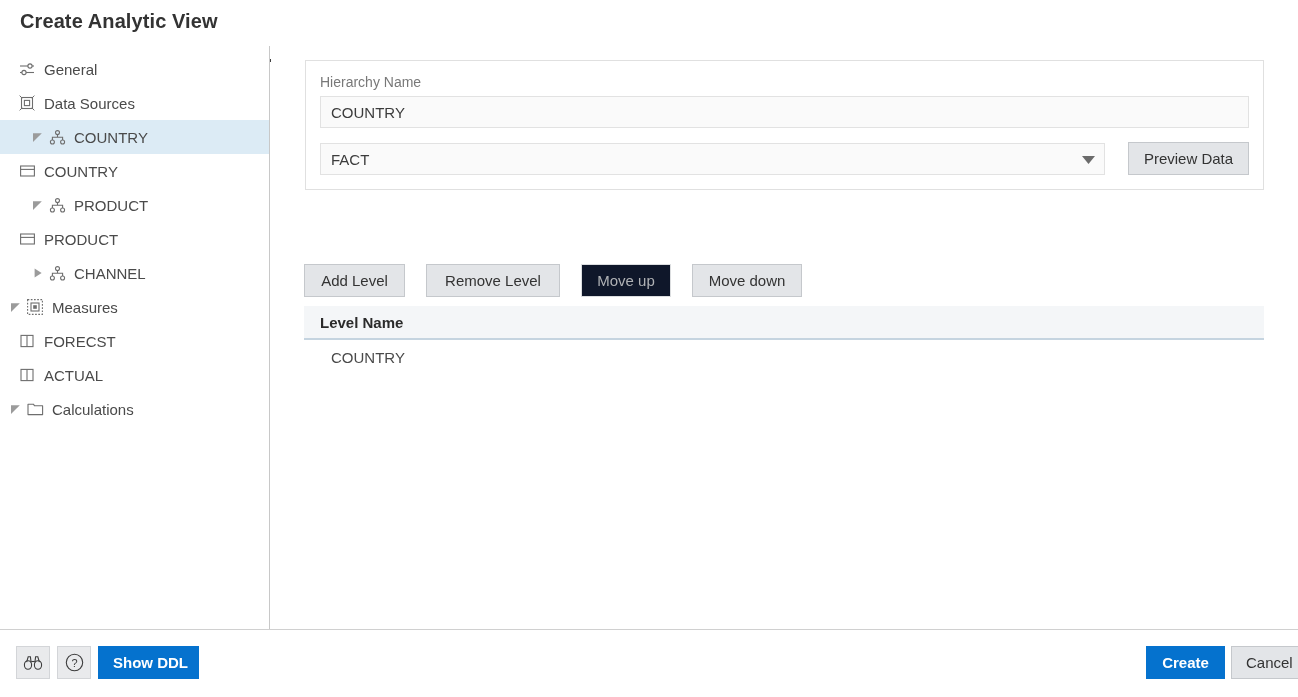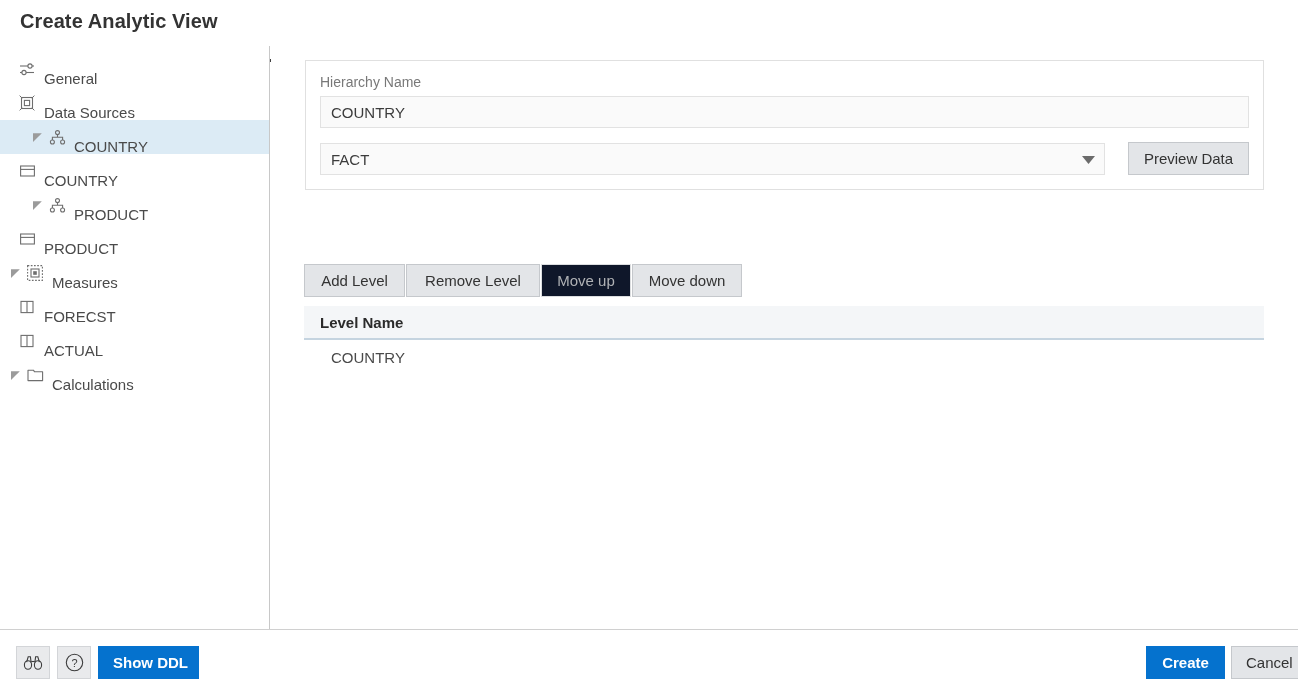--- a/index.html
+++ b/index.html
@@ -44,21 +44,21 @@
     width: 270px; height: 583px;
     background: #ffffff;
     border-right: 1px solid #c8c8c8;
     overflow: hidden;
   }
   .tree { padding-top: 6px; }
   .tree-row {
     position: relative;
     height: 34px;
     display: flex;
-    align-items: flex-end;
+    align-items: center;
     cursor: default;
     white-space: nowrap;
   }
   .tree-row.selected { background: #dcebf5; }
   .tree-row .label {
     font-size: 15px;
     color: #4a4a4a;
     line-height: 1;
   }
   .twisty {
@@ -165,21 +165,21 @@
     color: #ffffff;
     font-weight: bold;
   }
   .btn-preview { width: 121px; }
   .levels-toolbar {
     position: absolute;
     left: 33px; top: 218px;
     display: flex;
     gap: 0px;
   }
-  .levels-toolbar .btn { margin-right: 1px; }
+  .levels-toolbar .btn { margin-right: 21px; }
   .btn-add { width: 101px; }
   .btn-remove { width: 134px; }
   .btn-moveup { width: 90px; }
   .btn-movedown { width: 110px; }
 
   .levels-table {
     position: absolute;
     left: 33px; top: 260px;
     width: 960px;
   }
@@ -322,20 +322,36 @@
           <span class="label">PRODUCT</span>
         </div>
         <div class="tree-row ind2 noTw">
           <span class="ticon">
             <svg width="17" height="14" viewBox="0 0 17 14">
               <rect x="1.6" y="2" width="13.8" height="10" fill="none" stroke="#6e6e6e" stroke-width="1.1"></rect>
               <line x1="1.6" y1="5.4" x2="15.4" y2="5.4" stroke="#6e6e6e" stroke-width="1.1"></line>
             </svg>
           </span>
           <span class="label">PRODUCT</span>
+        </div>
+        <div class="tree-row ind1">
+          <span class="twisty">
+            <svg width="10" height="10" viewBox="0 0 10 10">
+              <polygon points="1.6,0.6 8.6,5 1.6,9.4" fill="#9b9b9b"></polygon>
+            </svg>
+          </span>
+          <span class="ticon">
+            <svg width="17" height="15" viewBox="0 0 17 15">
+              <circle cx="8.5" cy="2.6" r="2" fill="none" stroke="#6e6e6e" stroke-width="1.1"></circle>
+              <circle cx="3.4" cy="12" r="2" fill="none" stroke="#6e6e6e" stroke-width="1.1"></circle>
+              <circle cx="13.6" cy="12" r="2" fill="none" stroke="#6e6e6e" stroke-width="1.1"></circle>
+              <path d="M8.5 4.7 V7.3 M3.4 10 V7.3 H13.6 V10" fill="none" stroke="#6e6e6e" stroke-width="1.1"></path>
+            </svg>
+          </span>
+          <span class="label">CHANNEL</span>
         </div>
         <div class="tree-row ind0">
           <span class="twisty">
             <svg width="10" height="10" viewBox="0 0 10 10">
               <polygon points="0,1.2 8.8,1.2 0,10" fill="#9b9b9b"></polygon>
             </svg>
           </span>
           <span class="ticon">
             <svg width="16" height="16" viewBox="0 0 16 16">
               <rect x="0.6" y="0.6" width="14.8" height="14.8" fill="none" stroke="#6e6e6e" stroke-width="1.1" stroke-dasharray="1.7 1.5"></rect>

